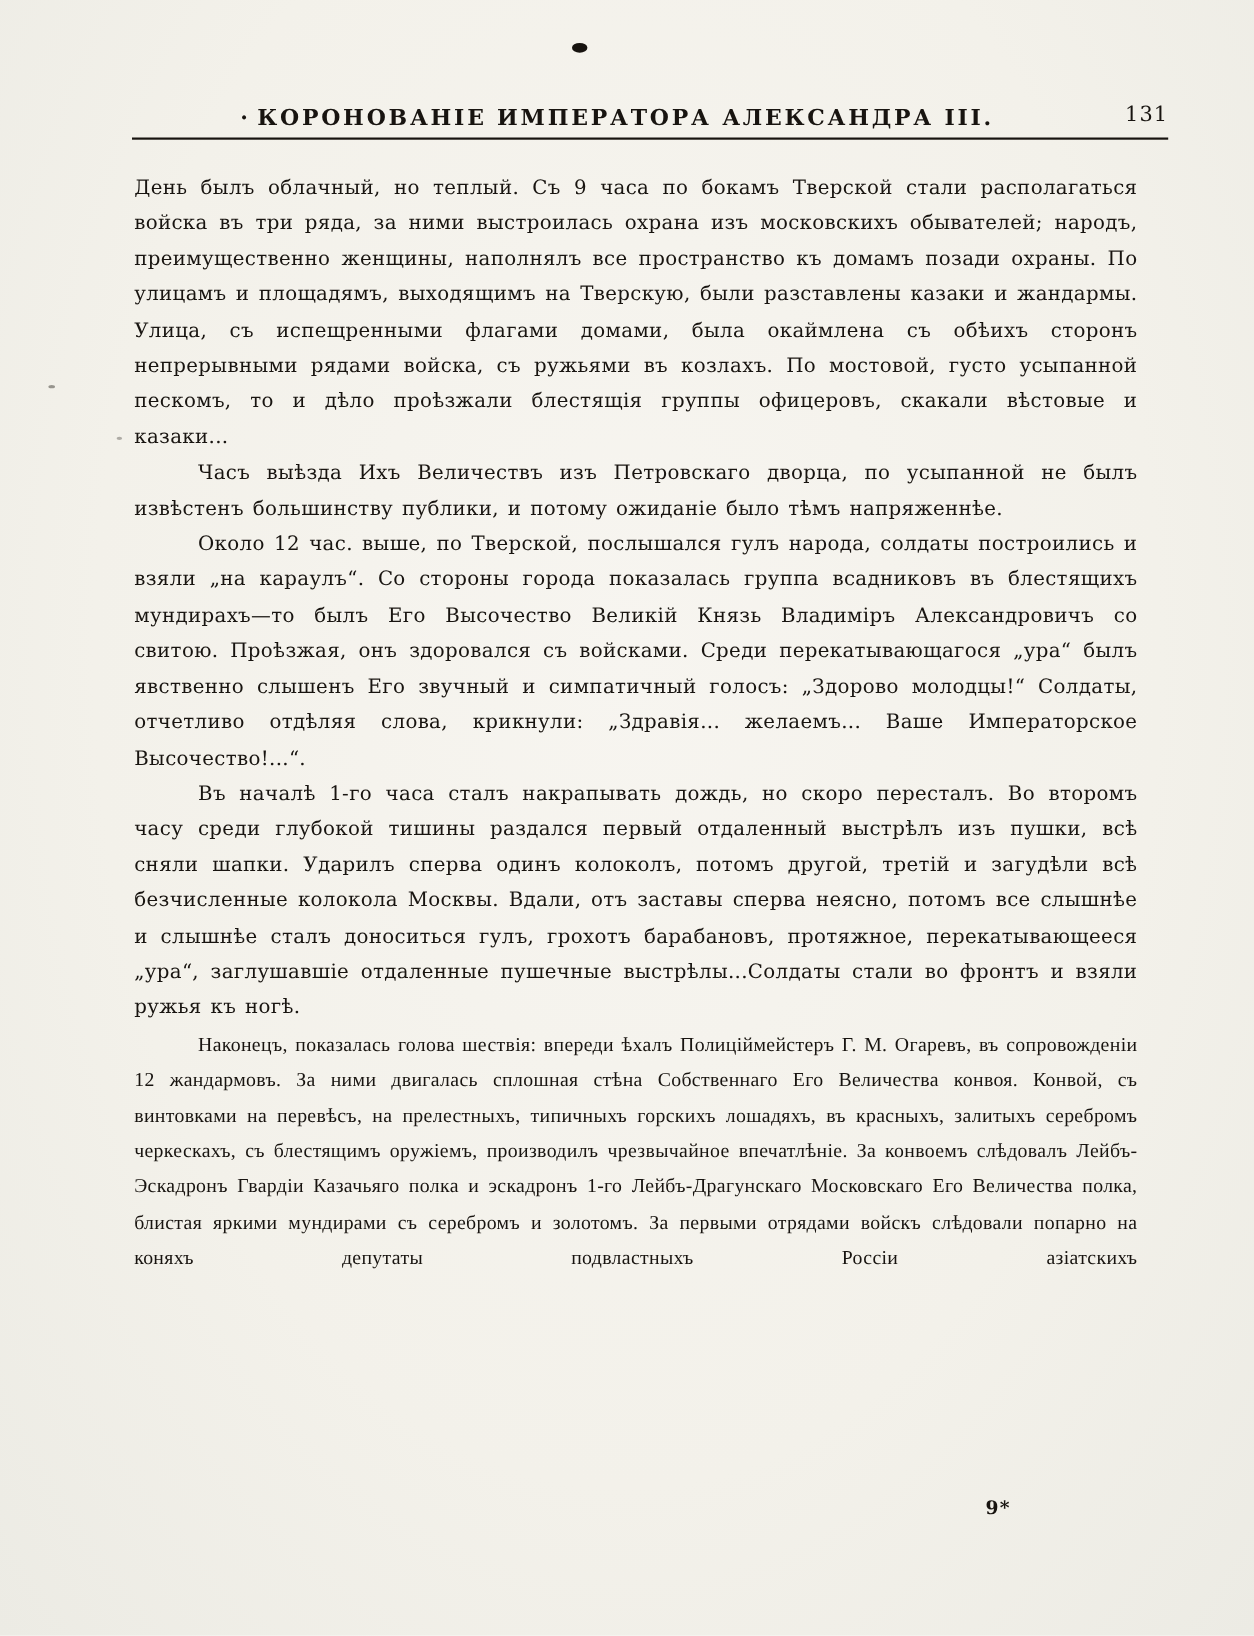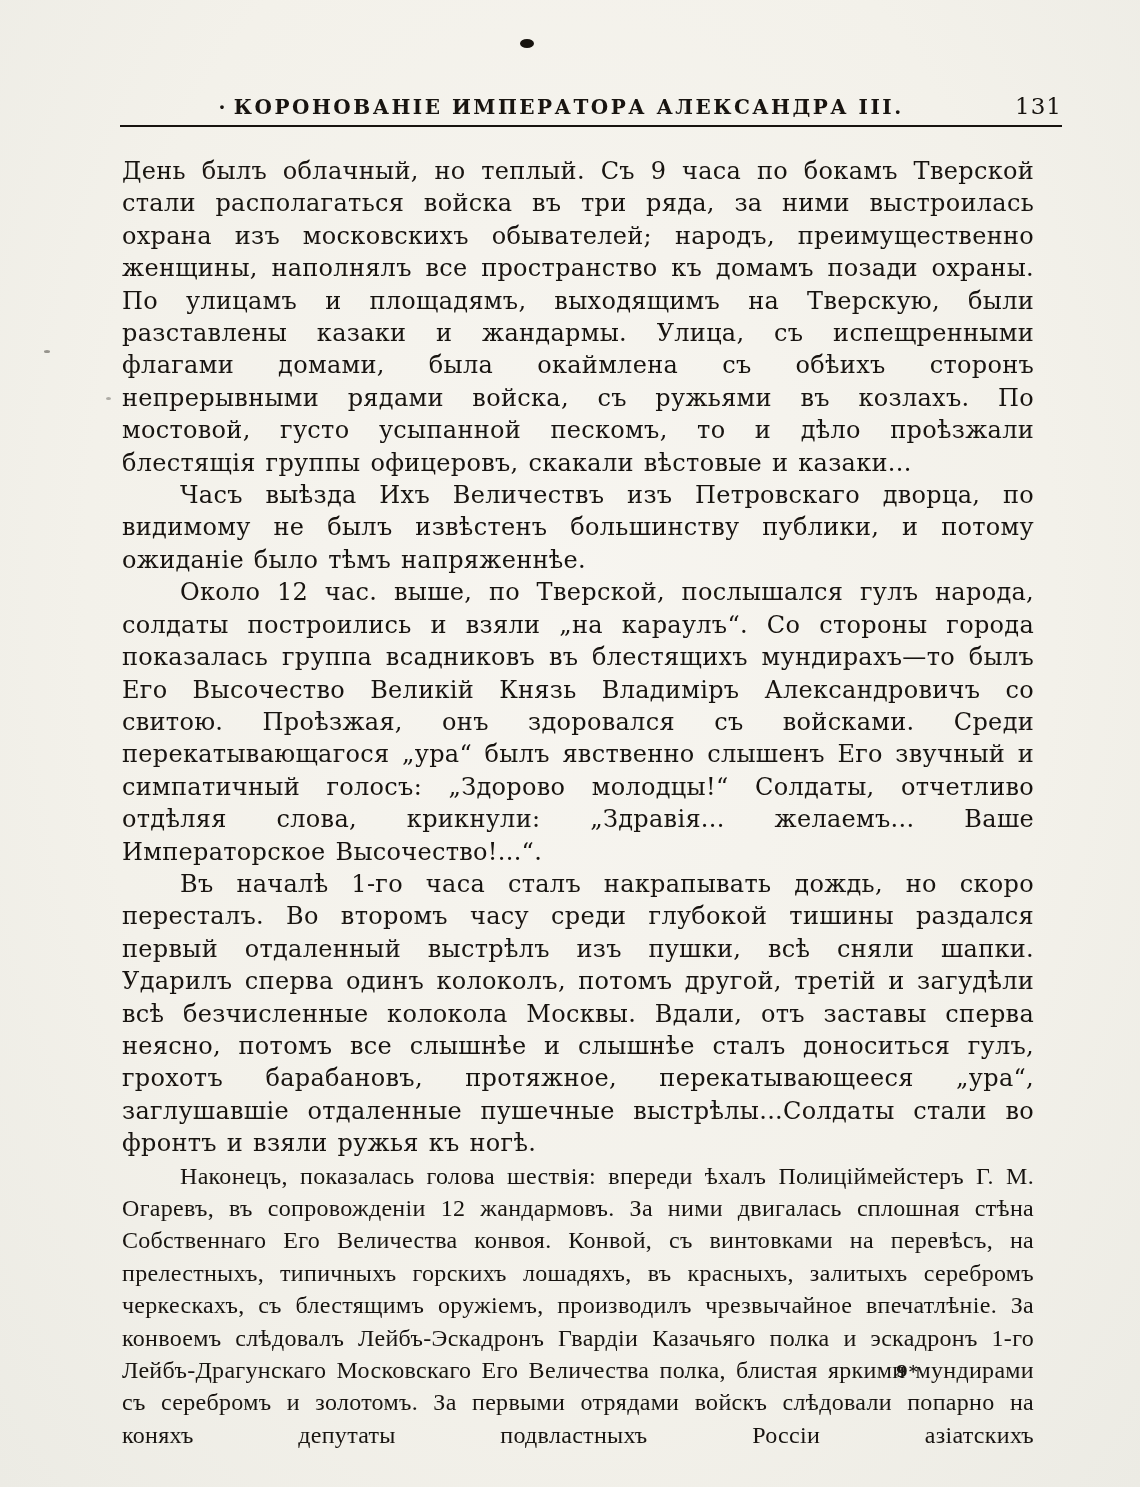--- a/index.html
+++ b/index.html
@@ -48,40 +48,40 @@
     white-space: nowrap;
   }
   .header-dot {
     font-weight: bold;
     margin-right: 6px;
   }
   .header-pagenum {
     position: absolute;
     right: 0;
     top: -2px;
-    font-size: 23px;
+    font-size: 19px;
     letter-spacing: 1px;
   }
   .header-rule {
     position: absolute;
     top: 100px;
     left: 120px;
     width: 942px;
     height: 0;
     border-top: 2.5px solid #17130f;
   }
   .text-block {
     position: absolute;
     top: 130px;
     left: 122px;
     width: 912px;
   }
   .text-block p {
     margin: 0;
-    font-size: 24px;
+    font-size: 18px;
     line-height: 32.4px;
     text-align: justify;
     letter-spacing: 0.3px;
     word-spacing: 2px;
   }
   .text-block p.indent {
     text-indent: 58px;
   }
   .text-block p.justify-last {
     text-align-last: justify;
@@ -129,21 +129,21 @@
     <div class="header-title">
       <span class="header-dot">·</span><span>КОРОНОВАНІЕ ИМПЕРАТОРА АЛЕКСАНДРА III.</span>
     </div>
     <div class="header-pagenum">131</div>
   </div>
 
   <div class="header-rule"></div>
 
   <div class="text-block">
     <p>День былъ облачный, но теплый. Съ 9 часа по бокамъ Тверской стали располагаться войска въ три ряда, за ними выстроилась охрана изъ московскихъ обывателей; народъ, преимущественно женщины, наполнялъ все пространство къ домамъ позади охраны. По улицамъ и площадямъ, выходящимъ на Тверскую, были разставлены казаки и жандармы. Улица, съ испещренными флагами домами, была окаймлена съ обѣихъ сторонъ непрерывными рядами войска, съ ружьями въ козлахъ. По мостовой, густо усыпанной пескомъ, то и дѣло проѣзжали блестящія группы офицеровъ, скакали вѣстовые и казаки...</p>
-    <p class="indent">Часъ выѣзда Ихъ Величествъ изъ Петровскаго дворца, по видимому не былъ извѣстенъ большинству публики, и потому ожиданіе было тѣмъ напряженнѣе.</p>
+    <p class="indent">Часъ выѣзда Ихъ Величествъ изъ Петровскаго дворца, по усыпанной не былъ извѣстенъ большинству публики, и потому ожиданіе было тѣмъ напряженнѣе.</p>
     <p class="indent">Около 12 час. выше, по Тверской, послышался гулъ народа, солдаты построились и взяли „на караулъ“. Со стороны города показалась группа всадниковъ въ блестящихъ мундирахъ—то былъ Его Высочество Великій Князь Владимiръ Александровичъ со свитою. Проѣзжая, онъ здоровался съ войсками. Среди перекатывающагося „ура“ былъ явственно слышенъ Его звучный и симпатичный голосъ: „Здорово молодцы!“ Солдаты, отчетливо отдѣляя слова, крикнули: „Здравія... желаемъ... Ваше Императорское Высочество!...“.</p>
     <p class="indent">Въ началѣ 1-го часа сталъ накрапывать дождь, но скоро пересталъ. Во второмъ часу среди глубокой тишины раздался первый отдаленный выстрѣлъ изъ пушки, всѣ сняли шапки. Ударилъ сперва одинъ колоколъ, потомъ другой, третій и загудѣли всѣ безчисленные колокола Москвы. Вдали, отъ заставы сперва неясно, потомъ все слышнѣе и слышнѣе сталъ доноситься гулъ, грохотъ барабановъ, протяжное, перекатывающееся „ура“, заглушавшіе отдаленные пушечные выстрѣлы...Солдаты стали во фронтъ и взяли ружья къ ногѣ.</p>
     <p class="indent justify-last">Наконецъ, показалась голова шествія: впереди ѣхалъ Полиціймейстеръ Г. М. Огаревъ, въ сопровожденіи 12 жандармовъ. За ними двигалась сплошная стѣна Собственнаго Его Величества конвоя. Конвой, съ винтовками на перевѣсъ, на прелестныхъ, типичныхъ горскихъ лошадяхъ, въ красныхъ, залитыхъ серебромъ черкескахъ, съ блестящимъ оружіемъ, производилъ чрезвычайное впечатлѣніе. За конвоемъ слѣдовалъ Лейбъ-Эскадронъ Гвардіи Казачьяго полка и эскадронъ 1-го Лейбъ-Драгунскаго Московскаго Его Величества полка, блистая яркими мундирами съ серебромъ и золотомъ. За первыми отрядами войскъ слѣдовали попарно на коняхъ депутаты подвластныхъ Россіи азіатскихъ</p>
   </div>
 
   <div class="footer-mark">9*</div>
 
 </div>
 
 </body></html>

